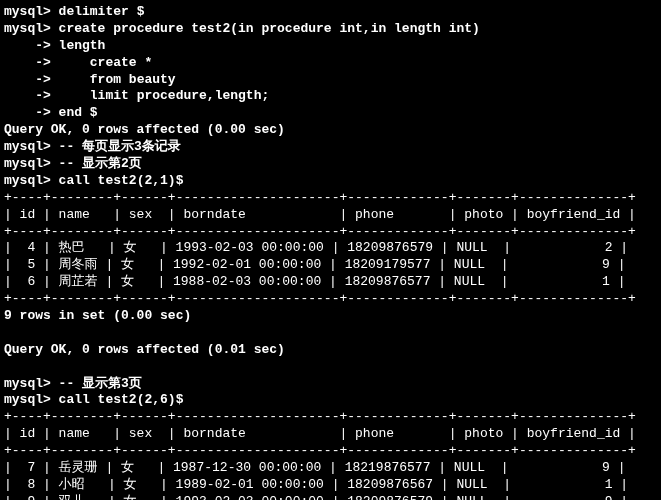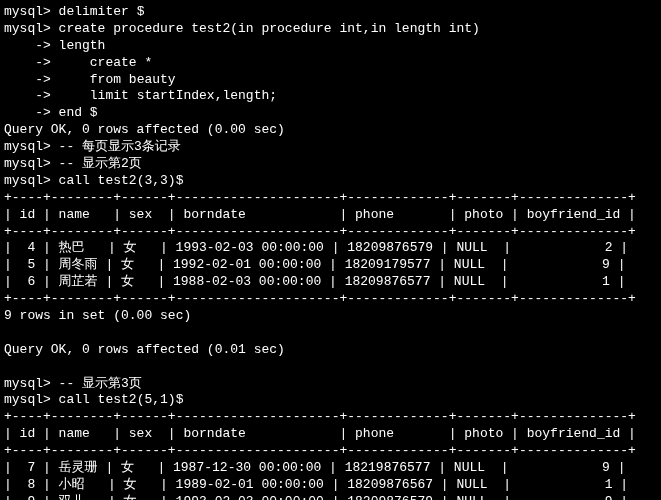--- a/index.html
+++ b/index.html
@@ -6,51 +6,51 @@
     margin: 0;
     padding: 4px;
     background: #000;
     color: #fff;
     font-family: "Courier New", monospace;
     font-size: 13px;
     line-height: 1.3;
     width: 661px;
     box-sizing: border-box;
   }
-  .line { white-space: pre; }
+  .line { white-space: pre; font-weight: bold; }
   .table-border { white-space: pre; }
 </style>
 </head>
 <body>
 
 <div class="line"><span>mysql&gt;</span><span> delimiter $</span></div>
 <div class="line"><span>mysql&gt;</span><span> create procedure test2(in procedure int,in length int)</span></div>
 <div class="line"><span>    -&gt;</span><span> length</span></div>
 <div class="line"><span>    -&gt;</span><span>     create *</span></div>
 <div class="line"><span>    -&gt;</span><span>     from beauty</span></div>
-<div class="line"><span>    -&gt;</span><span>     limit startIndex,length;</span></div>
+<div class="line"><span>    -&gt;</span><span>     limit procedure,length;</span></div>
 <div class="line"><span>    -&gt;</span><span> end $</span></div>
 <div class="line">Query OK, 0 rows affected (0.00 sec)</div>
 <div class="line"><span>mysql&gt;</span><span> -- 每页显示3条记录</span></div>
 <div class="line"><span>mysql&gt;</span><span> -- 显示第2页</span></div>
-<div class="line"><span>mysql&gt;</span><span> call test2(3,3)$</span></div>
+<div class="line"><span>mysql&gt;</span><span> call test2(2,1)$</span></div>
 
 <div class="table-border">+----+--------+------+---------------------+-------------+-------+--------------+</div>
 <div class="table-border">| id | name   | sex  | borndate            | phone       | photo | boyfriend_id |</div>
 <div class="table-border">+----+--------+------+---------------------+-------------+-------+--------------+</div>
 <div class="table-border">|  4 | 热巴   | 女   | 1993-02-03 00:00:00 | 18209876579 | NULL  |            2 |</div>
 <div class="table-border">|  5 | 周冬雨 | 女   | 1992-02-01 00:00:00 | 18209179577 | NULL  |            9 |</div>
 <div class="table-border">|  6 | 周芷若 | 女   | 1988-02-03 00:00:00 | 18209876577 | NULL  |            1 |</div>
 <div class="table-border">+----+--------+------+---------------------+-------------+-------+--------------+</div>
 
 <div class="line">9 rows in set (0.00 sec)</div>
 <div class="line">&nbsp;</div>
 <div class="line">Query OK, 0 rows affected (0.01 sec)</div>
 <div class="line">&nbsp;</div>
 <div class="line"><span>mysql&gt;</span><span> -- 显示第3页</span></div>
-<div class="line"><span>mysql&gt;</span><span> call test2(5,1)$</span></div>
+<div class="line"><span>mysql&gt;</span><span> call test2(2,6)$</span></div>
 
 <div class="table-border">+----+--------+------+---------------------+-------------+-------+--------------+</div>
 <div class="table-border">| id | name   | sex  | borndate            | phone       | photo | boyfriend_id |</div>
 <div class="table-border">+----+--------+------+---------------------+-------------+-------+--------------+</div>
 <div class="table-border">|  7 | 岳灵珊 | 女   | 1987-12-30 00:00:00 | 18219876577 | NULL  |            9 |</div>
 <div class="table-border">|  8 | 小昭   | 女   | 1989-02-01 00:00:00 | 18209876567 | NULL  |            1 |</div>
 <div class="table-border">|  9 | 双儿   | 女   | 1993-02-03 00:00:00 | 18209876579 | NULL  |            9 |</div>
 
 </body></html>

